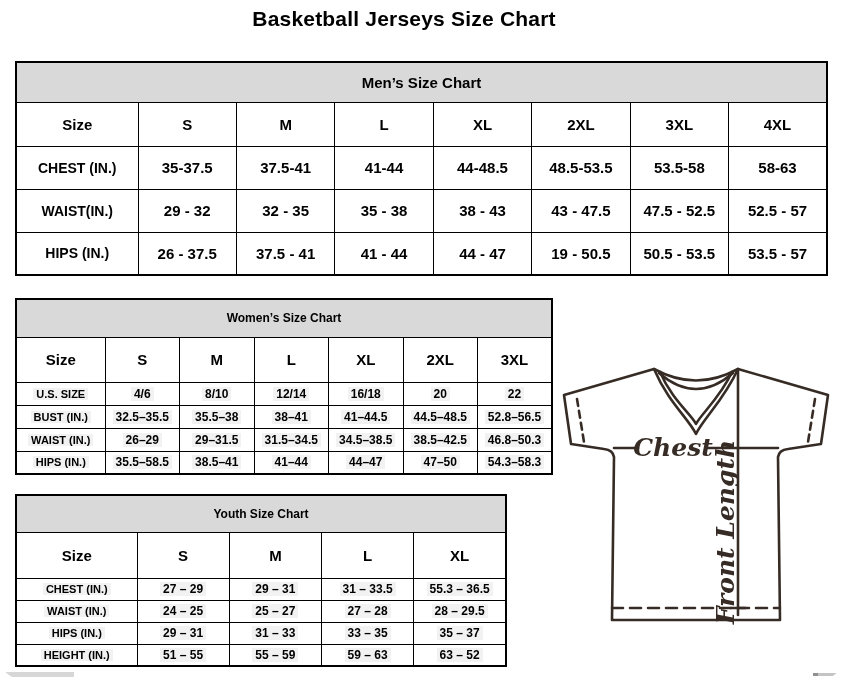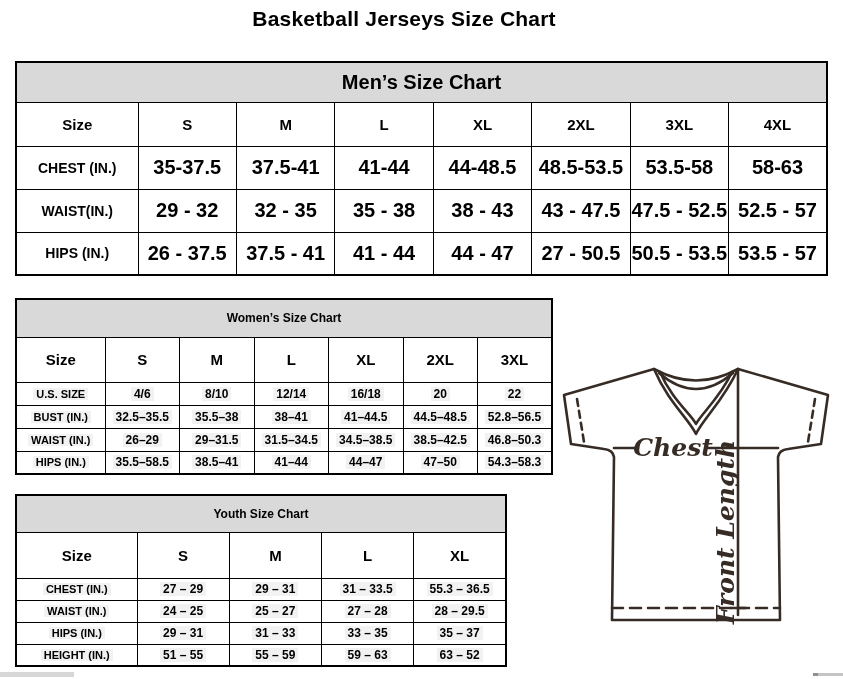--- a/index.html
+++ b/index.html
@@ -1,34 +1,34 @@
 <!DOCTYPE html>
 <html><head>
 <meta charset="utf-8">
 <style>
   html,body{margin:0;padding:0;background:#fff;}
   .page{position:relative;width:843px;height:679px;background:#fff;overflow:hidden;
-        font-family:"Liberation Sans",sans-serif;color:#000;}
+        font-family:"Liberation Sans",sans-serif;color:#000;border-radius:21px;}
   .title{position:absolute;left:0;top:7px;width:808px;text-align:center;
          font-size:21px;font-weight:bold;letter-spacing:0.2px;}
 
   table.size-table{position:absolute;border-collapse:collapse;table-layout:fixed;
                    border:2px solid #000;background:#fff;}
   .size-table td,.size-table th{border:1px solid #000;text-align:center;
                    vertical-align:middle;font-weight:bold;padding:0;overflow:hidden;}
   .caption-cell{background:#d9d9d9;font-size:17px;font-weight:bold;}
 
   
   table.mens{left:15px;top:61px;width:813px;}
   .mens .caption-row{height:40px;}
   .mens .size-row{height:44px;}
   .mens .data-row{height:43px;}
   .mens col.label-col{width:122px;}
   .mens th{font-size:15px;}
-  .mens td{font-size:20px;}
+  .mens td{font-size:15px;}
   .mens .row-label{font-size:14px;}
 
   
   table.womens{left:15px;top:298px;width:538px;}
   .womens .caption-row{height:38px;}
   .womens .size-row{height:45px;}
   .womens .data-row{height:23px;padding-left:31px;}
   .womens col.label-col{width:89px;}
 
   table.youth{left:15px;top:494px;width:492px;}
@@ -96,21 +96,21 @@
           <td>43 - 47.5</td>
           <td>47.5 - 52.5</td>
           <td>52.5 - 57</td>
         </tr>
         <tr class="data-row">
           <td class="row-label">HIPS (IN.)</td>
           <td>26 - 37.5</td>
           <td>37.5 - 41</td>
           <td>41 - 44</td>
           <td>44 - 47</td>
-          <td>27 - 50.5</td>
+          <td>19 - 50.5</td>
           <td>50.5 - 53.5</td>
           <td>53.5 - 57</td>
         </tr>
       </tbody>
   </table>
 
   <table class="size-table compact womens">
     <colgroup>
         <col class="label-col">
         <col span="6">

